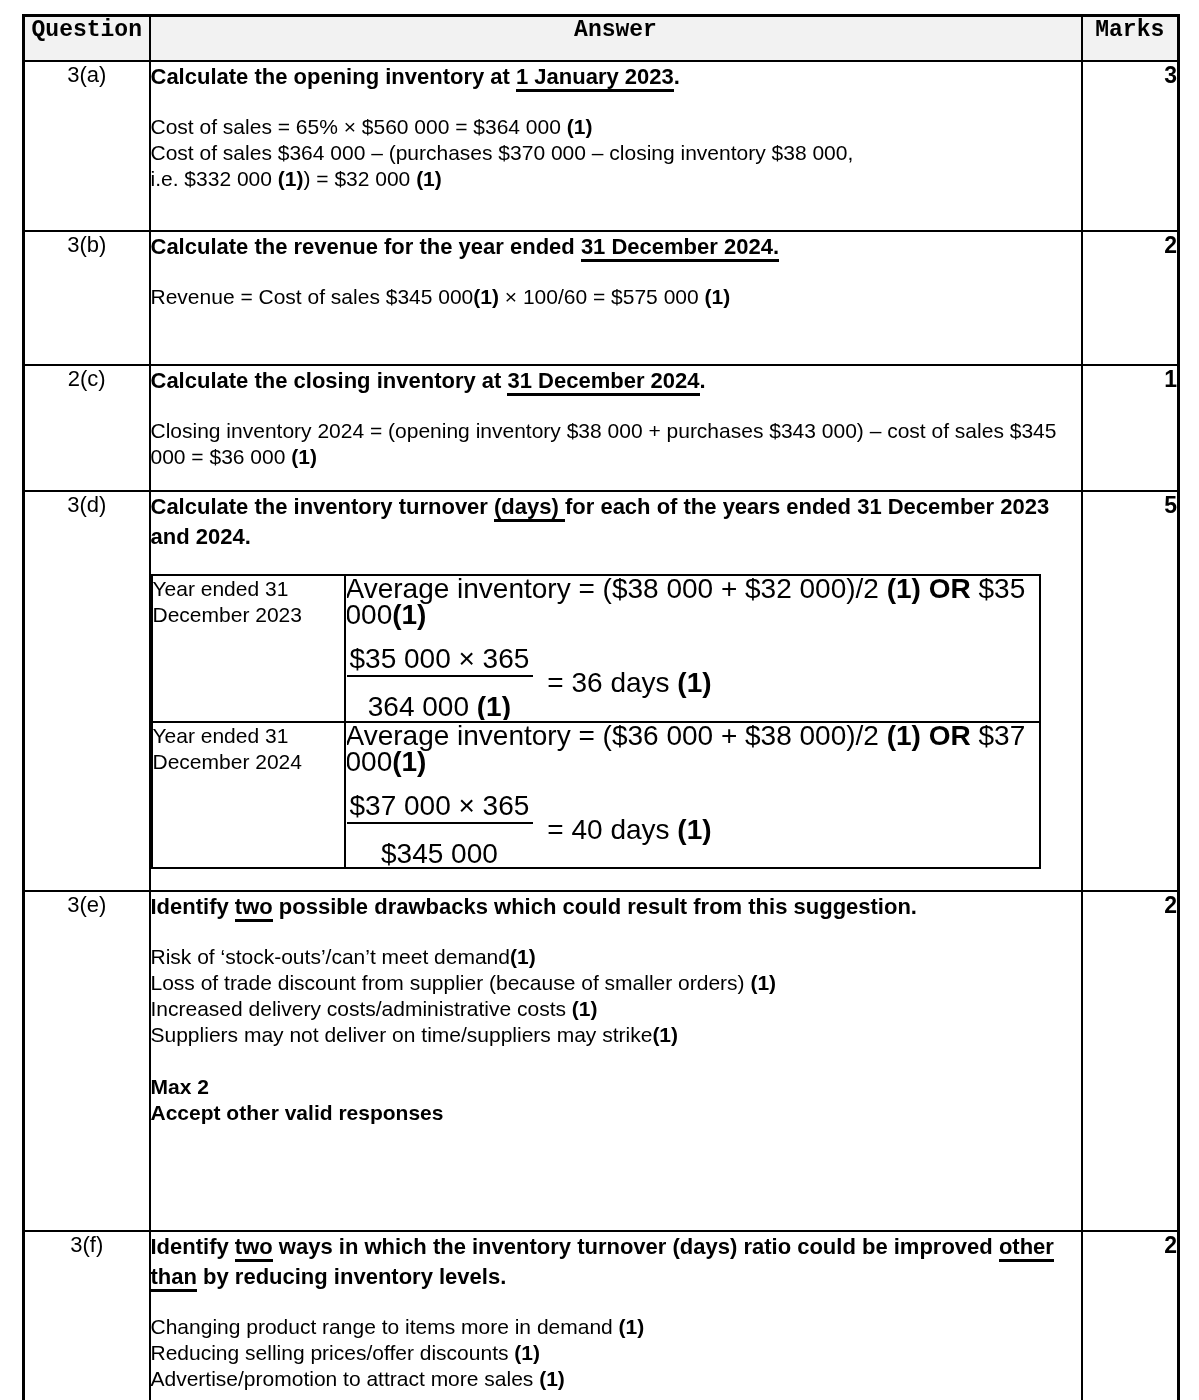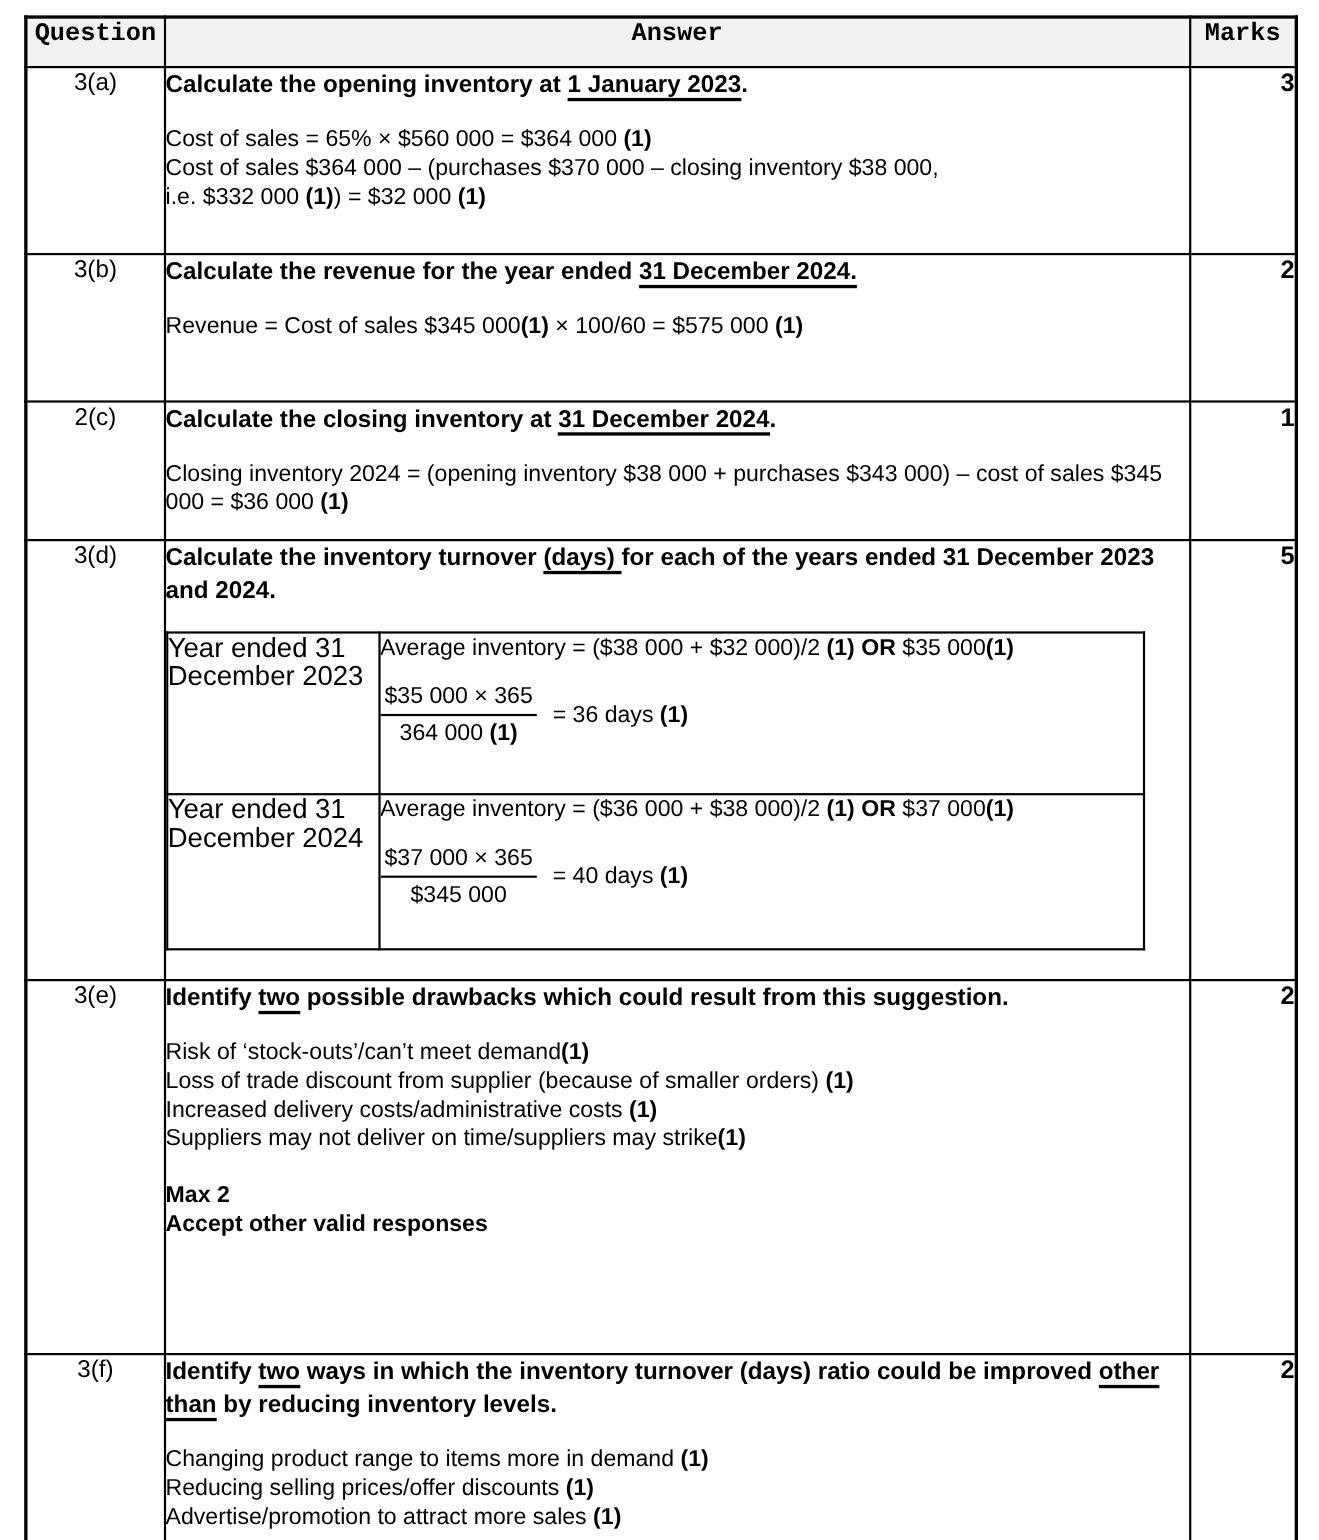--- a/index.html
+++ b/index.html
@@ -40,30 +40,30 @@
   td.m{text-align:right;padding:11px 8px 0 0;font-weight:bold;font-size:23px;}
   .line{line-height:26px;min-height:26px;white-space:normal;}
   .title{font-weight:bold;font-size:22px;line-height:30px;min-height:30px;}
   .gap-t{height:22px;}
   .gap{height:26px;}
   .sg.b{font-weight:bold;}
   .sg.u{border-bottom:3px solid #000;}
   .fracline{display:flex;align-items:center;margin-top:18px;}
   .frac{display:inline-block;text-align:center;flex:0 0 auto;}
   .frac .num{display:block;line-height:26px;padding:0 4px 3px 4px;border-bottom:2px solid #000;}
-  .frac .den{display:block;line-height:26px;padding:3px 4px 0 4px;}
+  .frac .den{display:block;line-height:26px;padding:17px 4px 0 4px;}
   .rhs{margin-left:14px;line-height:26px;}
   table.inner{
     border-collapse:collapse;width:890px;margin-top:0;
   }
   table.inner td{border:2px solid #000;vertical-align:top;}
   table.inner tr:nth-child(1){height:147px;}
   table.inner tr:nth-child(2){height:141px;}
-  td.ilabel{width:191px;padding:10px 6px 8px 10px;line-height:26px;font-size:25px;}
-  td.icontent{padding:12px 8px 18px 16px;font-size:21px;}
+  td.ilabel{width:191px;padding:10px 6px 8px 10px;line-height:26px;font-size:21px;}
+  td.icontent{padding:12px 8px 18px 16px;font-size:28px;border-radius:10px;}
 </style>
 </head>
 <body>
 
 <table class="main">
   <colgroup>
       <col class="c-q">
       <col class="c-a">
       <col class="c-m">
     </colgroup>

